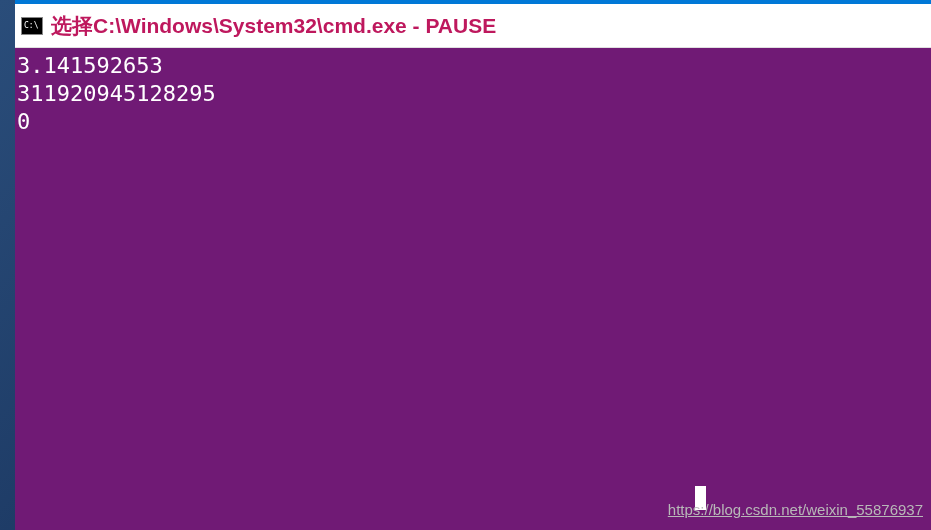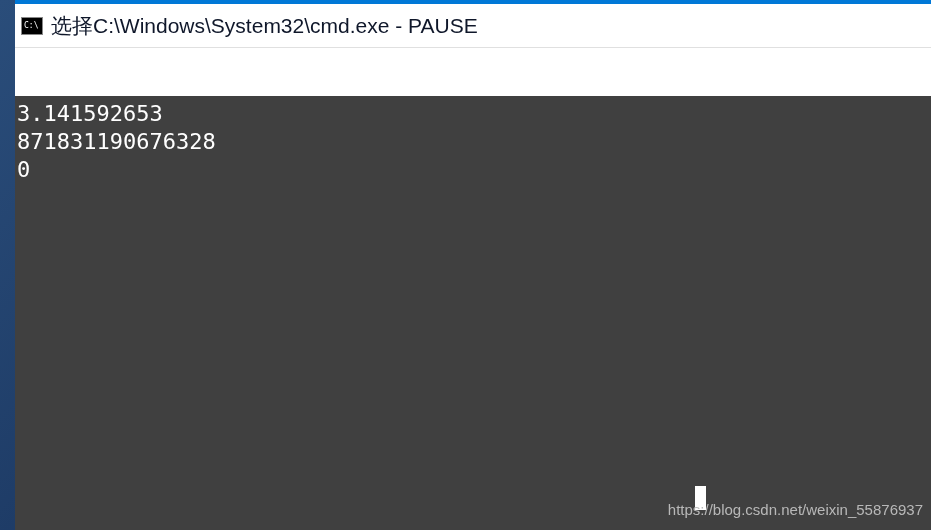--- a/index.html
+++ b/index.html
@@ -52,70 +52,70 @@
       justify-content: flex-start;
       padding-left: 2px;
     }
     .cmd-icon-text {
       color: #ffffff;
       font-size: 8px;
       font-family: "Consolas", monospace;
       line-height: 1;
     }
     .title-text {
-      color: #0f172a;
+      color: #be185d;
       font-size: 21px;
-      font-weight: 400;
+      font-weight: 700;
       white-space: nowrap;
     }
     .console {
       flex: 1;
-      background: #404040;
+      background: #701a75;
       color: #ffffff;
       font-family: "NSimSun", "SimSun", "Consolas", monospace;
       font-size: 22px;
       line-height: 28px;
       padding: 4px 2px;
       position: relative;
-      margin-top: 48px;
     }
     .console-line {
       white-space: pre;
     }
     .cursor {
       display: inline-block;
       width: 11px;
       height: 24px;
       background: #ffffff;
       position: absolute;
       bottom: 20px;
       left: 680px;
     }
     .watermark {
       position: absolute;
       bottom: 6px;
       right: 8px;
       color: #b8b8b8;
       font-size: 15px;
       font-family: Arial, sans-serif;
+      text-decoration: underline;
     }
   </style>
 </head>
 <body>
 
 <div class="top-border"></div>
 
 <div class="window">
   <div class="titlebar">
     <div class="cmd-icon">
       <span class="cmd-icon-text">C:\</span>
     </div>
     <div class="title-text">选择C:\Windows\System32\cmd.exe - PAUSE</div>
   </div>
 
   <div class="console">
     <div class="console-line">3.141592653</div>
-    <div class="console-line">871831190676328</div>
+    <div class="console-line">311920945128295</div>
     <div class="console-line">0</div>
     <div class="cursor"></div>
     <div class="watermark">https://blog.csdn.net/weixin_55876937</div>
   </div>
 </div>
 
 </body></html>

